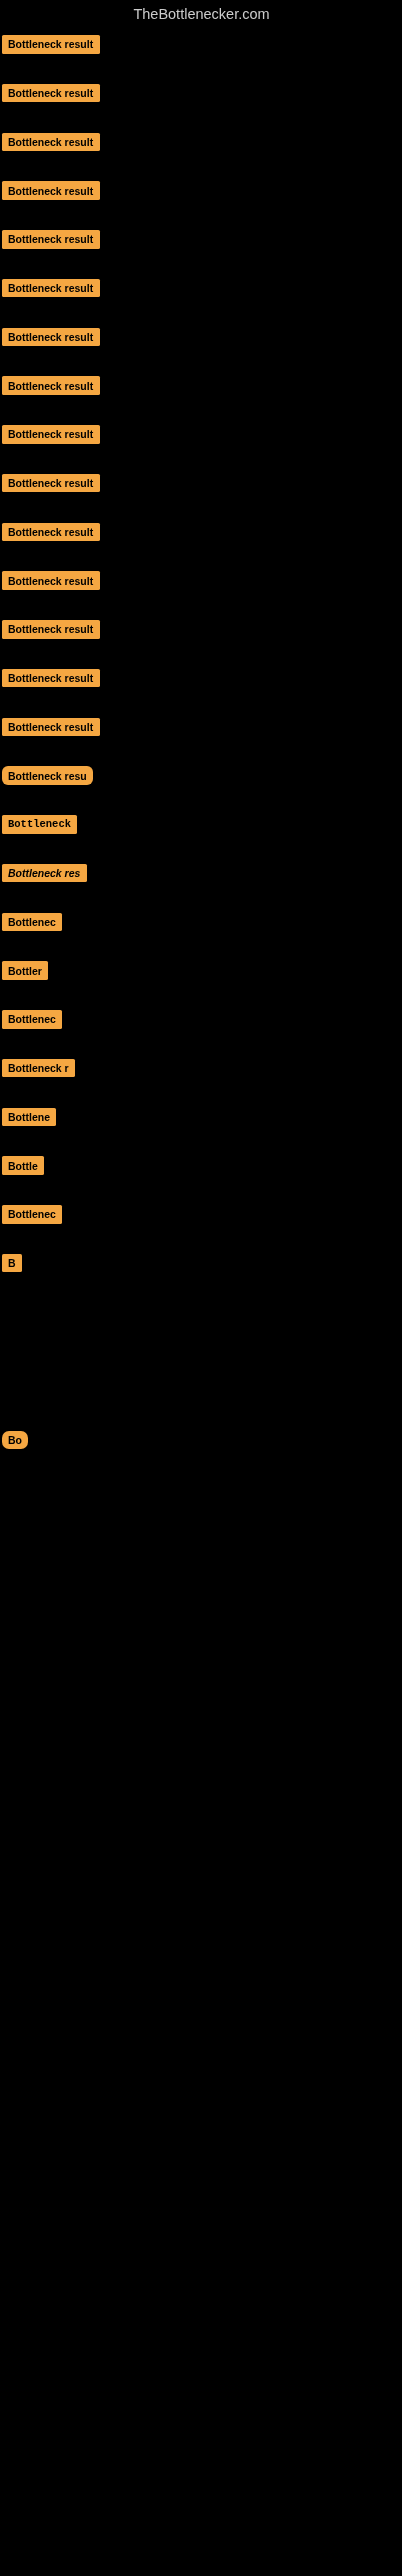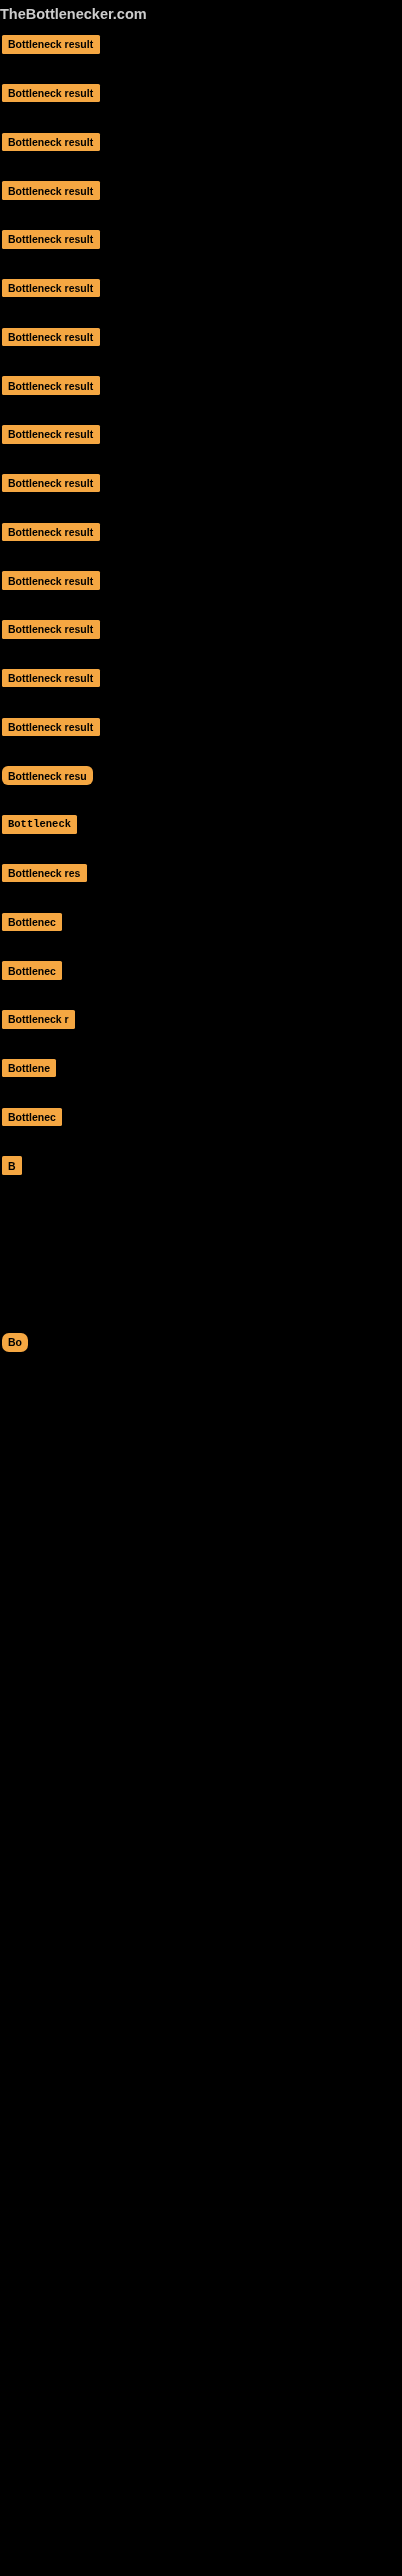--- a/index.html
+++ b/index.html
@@ -10,25 +10,25 @@
 
     body {
       width: 403px;
       min-height: 2576px;
       background-color: #000000;
       font-family: Arial, sans-serif;
       position: relative;
     }
 
     .site-title {
-      text-align: left;
+      text-align: center;
       color: #cccccc;
       font-size: 14.5px;
       padding: 6.4px 0;
-      font-weight: bold;
+      font-weight: normal;
     }
 
     .bottleneck-item {
       display: flex;
       align-items: flex-start;
       padding: 3.2px 0;
     }
 
     .bottleneck-badge {
       background-color: #f5a742;
@@ -139,41 +139,51 @@
           <span class="bottleneck-badge" style="max-width: 111px; overflow: hidden; text-overflow: clip; border-radius: 6px;">Bottleneck resu</span>
         </div>
       </div>
       <div class="row">
         <div class="bottleneck-item">
           <span class="bottleneck-badge" style="max-width: 82px; overflow: hidden; text-overflow: clip; font-family: Liberation Mono, monospace;">Bottleneck</span>
         </div>
       </div>
       <div class="row">
         <div class="bottleneck-item">
-          <span class="bottleneck-badge" style="max-width: 101px; overflow: hidden; text-overflow: clip;">Bottleneck res</span>
+          <span class="bottleneck-badge" style="max-width: 101px; overflow: hidden; text-overflow: clip; font-style: italic;">Bottleneck res</span>
         </div>
       </div>
       <div class="row">
         <div class="bottleneck-item">
           <span class="bottleneck-badge" style="max-width: 77px; overflow: hidden; text-overflow: clip;">Bottlenec</span>
         </div>
       </div>
       <div class="row">
         <div class="bottleneck-item">
+          <span class="bottleneck-badge" style="max-width: 64px; overflow: hidden; text-overflow: clip;">Bottler</span>
+        </div>
+      </div>
+      <div class="row">
+        <div class="bottleneck-item">
           <span class="bottleneck-badge" style="max-width: 77px; overflow: hidden; text-overflow: clip;">Bottlenec</span>
         </div>
       </div>
       <div class="row">
         <div class="bottleneck-item">
           <span class="bottleneck-badge" style="max-width: 89px; overflow: hidden; text-overflow: clip;">Bottleneck r</span>
         </div>
       </div>
       <div class="row">
         <div class="bottleneck-item">
           <span class="bottleneck-badge" style="max-width: 69px; overflow: hidden; text-overflow: clip;">Bottlene</span>
+        </div>
+      </div>
+      <div class="row">
+        <div class="bottleneck-item">
+          <span class="bottleneck-badge" style="max-width: 58px; overflow: hidden; text-overflow: clip;">Bottle</span>
         </div>
       </div>
       <div class="row">
         <div class="bottleneck-item">
           <span class="bottleneck-badge" style="max-width: 77px; overflow: hidden; text-overflow: clip;">Bottlenec</span>
         </div>
       </div>
       <div class="row">
         <div class="bottleneck-item">
           <span class="bottleneck-badge" style="max-width: 29px; overflow: hidden; text-overflow: clip;">B</span>

